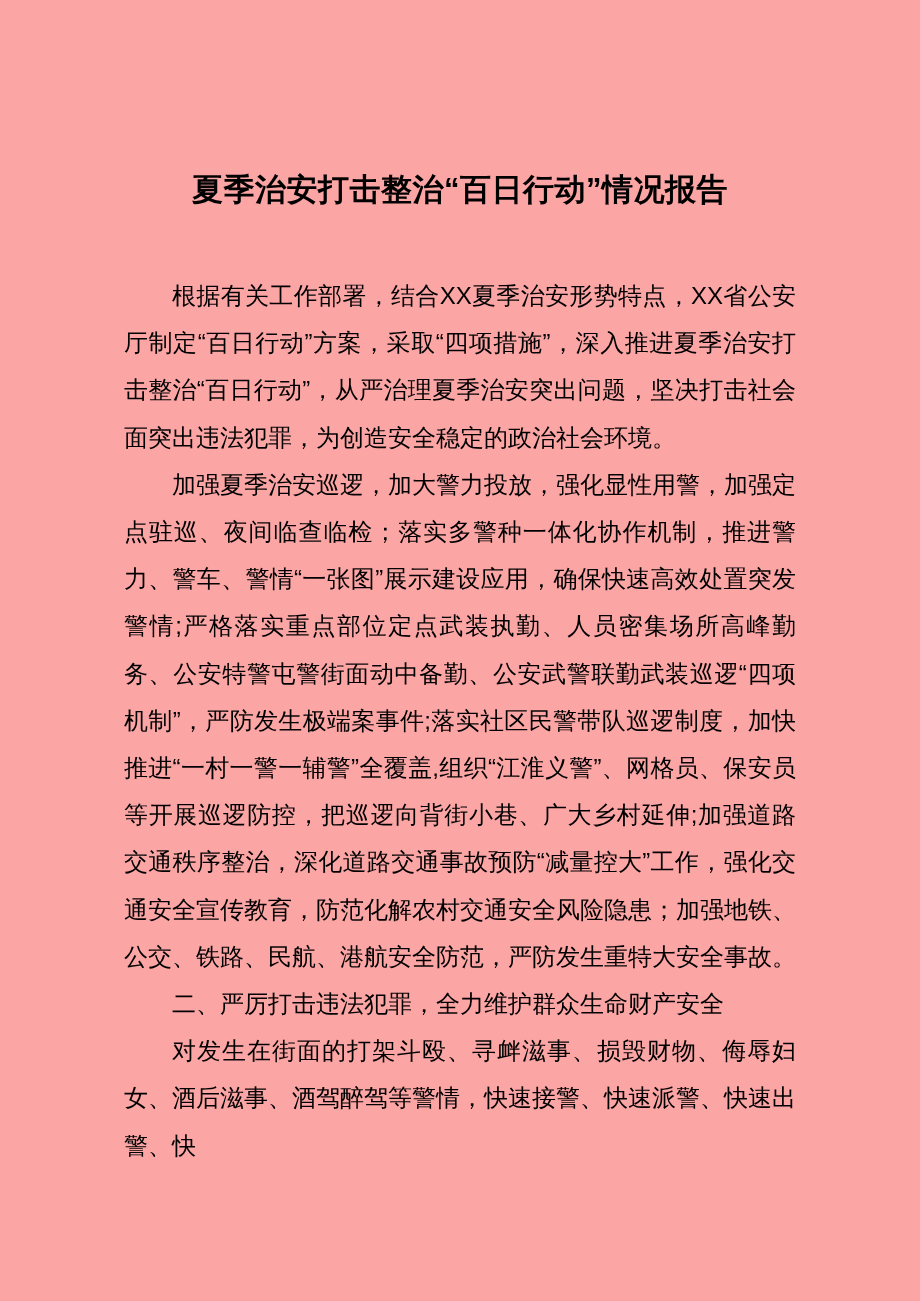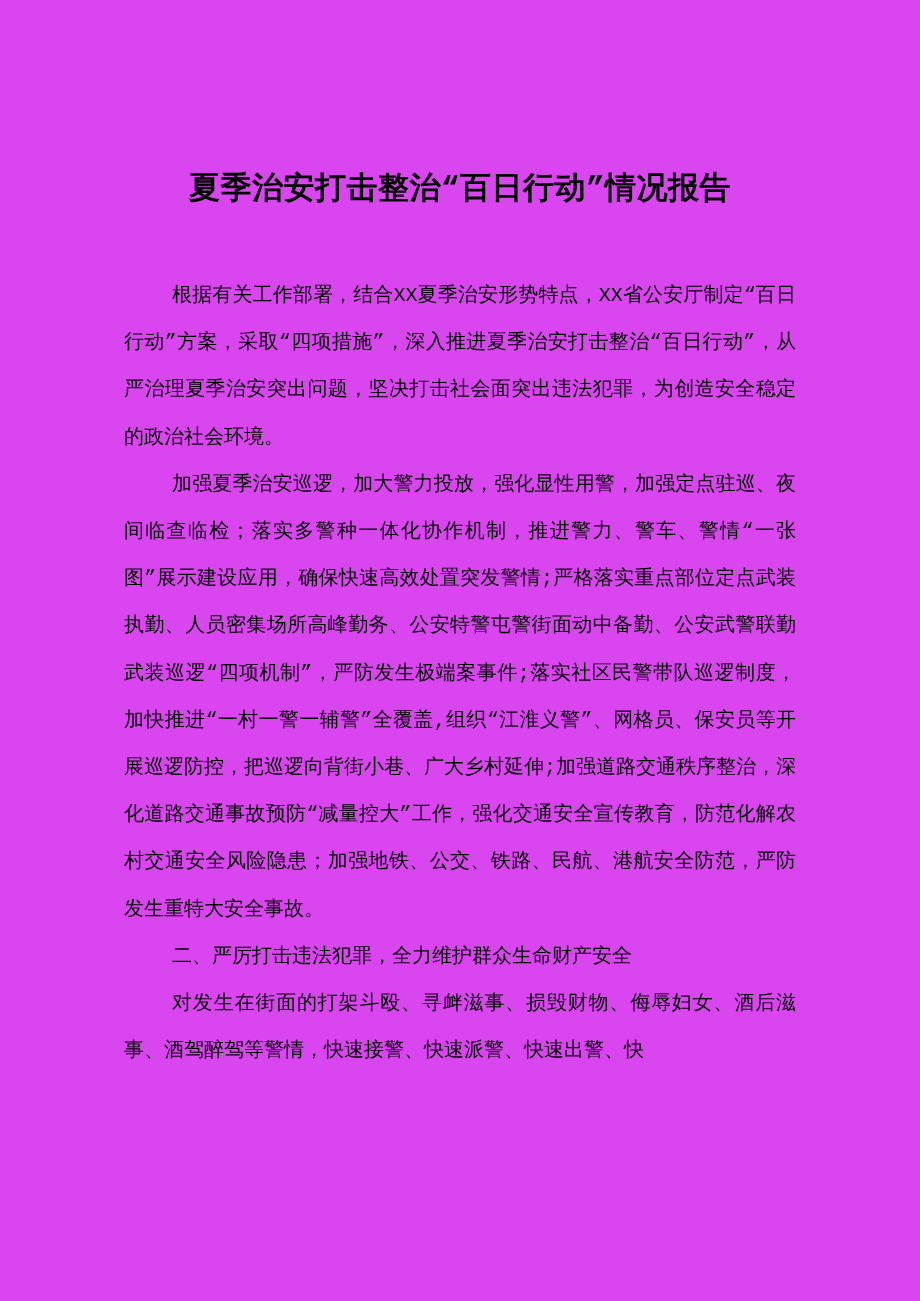--- a/index.html
+++ b/index.html
@@ -13,23 +13,22 @@
     overflow: hidden;
     font-family: "Liberation Sans", "DejaVu Sans", sans-serif;
     color: #000000;
     -webkit-font-smoothing: antialiased;
   }
 
   .page {
     position: relative;
     width: 920px;
     height: 1301px;
-    background: #d946ef;
+    background: #fca5a5;
     box-sizing: border-box;
-    font-family: Liberation Mono, monospace;
   }
 
   
   .content {
     position: absolute;
     left: 124px;
     top: 0;
     width: 672px;
   }
 
@@ -52,21 +51,21 @@
   .body-block {
     position: absolute;
     left: 0;
     top: 272px;
     width: 672px;
   }
 
   p.para {
     margin: 0;
     padding: 0;
-    font-size: 20px;
+    font-size: 24px;
     line-height: 47.2px;
     text-align: justify;
     text-justify: inter-ideograph;
     text-indent: 48px;
     color: #000000;
     letter-spacing: 0px;
     word-break: break-all;
   }
 
   p.para.heading {

